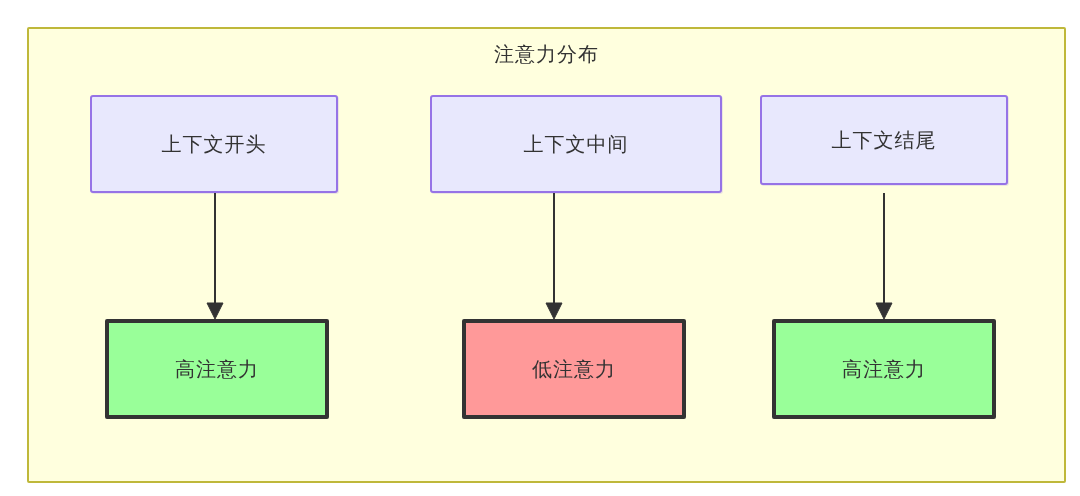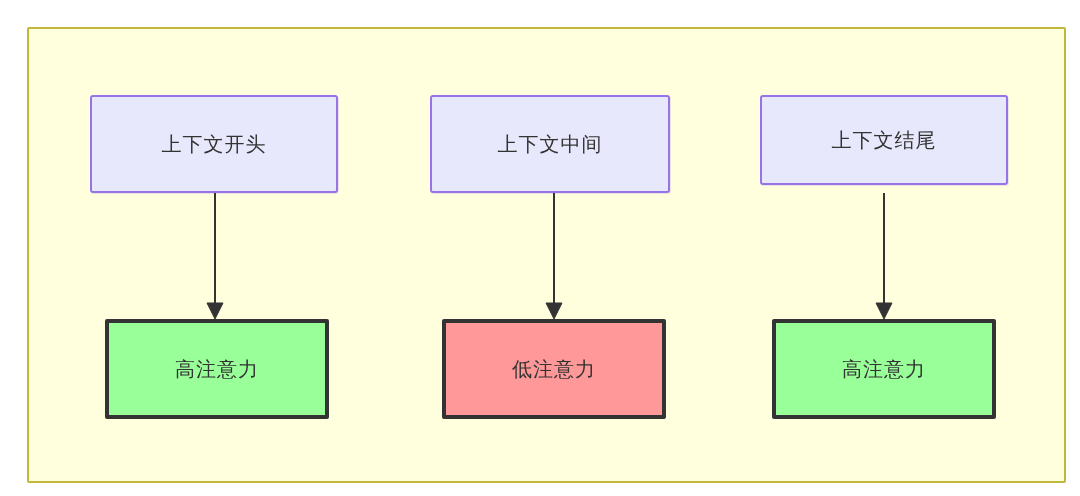--- a/index.html
+++ b/index.html
@@ -70,20 +70,21 @@
     background: #99ff99;
     border: 4px solid #333333;
     border-radius: 2px;
     align-items: center;
   }
 
   .node.low {
     background: #ff9999;
     border: 4px solid #333333;
     border-radius: 2px;
+    margin-left: 20px;
   }
 
   
   .edge {
     position: absolute;
     overflow: visible;
   }
   .edge line {
     stroke: #333333;
     stroke-width: 2;
@@ -94,35 +95,36 @@
     stroke-width: 1;
   }
 </style>
 </head>
 <body>
 
 <div id="canvas">
 
   <div class="subgraph">
 
+    <div class="subgraph-title">注意力分布</div>
 
     <div class="node ctx" style="left:61px; top:66px; width:248px; height:98px;">
       <span>上下文开头</span>
     </div>
 
     <svg class="edge" style="left:0px; top:0px; width:1039px; height:456px;">
       <line x1="186" y1="164" x2="186" y2="276"></line>
       <polygon points="186,290 178,274 194,274"></polygon>
     </svg>
 
     <div class="node high" style="left:76px; top:290px; width:224px; height:100px;">
       <span>高注意力</span>
     </div>
 
-    <div class="node ctx" style="left:401px; top:66px; width:240px; height:98px;justify-content:center;">
+    <div class="node ctx" style="left:401px; top:66px; width:292px; height:98px;justify-content:center;">
       <span>上下文中间</span>
     </div>
 
     <svg class="edge" style="left:0px; top:0px; width:1039px; height:456px;">
       <line x1="525" y1="164" x2="525" y2="276"></line>
       <polygon points="525,290 517,274 533,274"></polygon>
     </svg>
 
     <div class="node low" style="left:413px; top:290px; width:224px; height:100px;">
       <span>低注意力</span>

